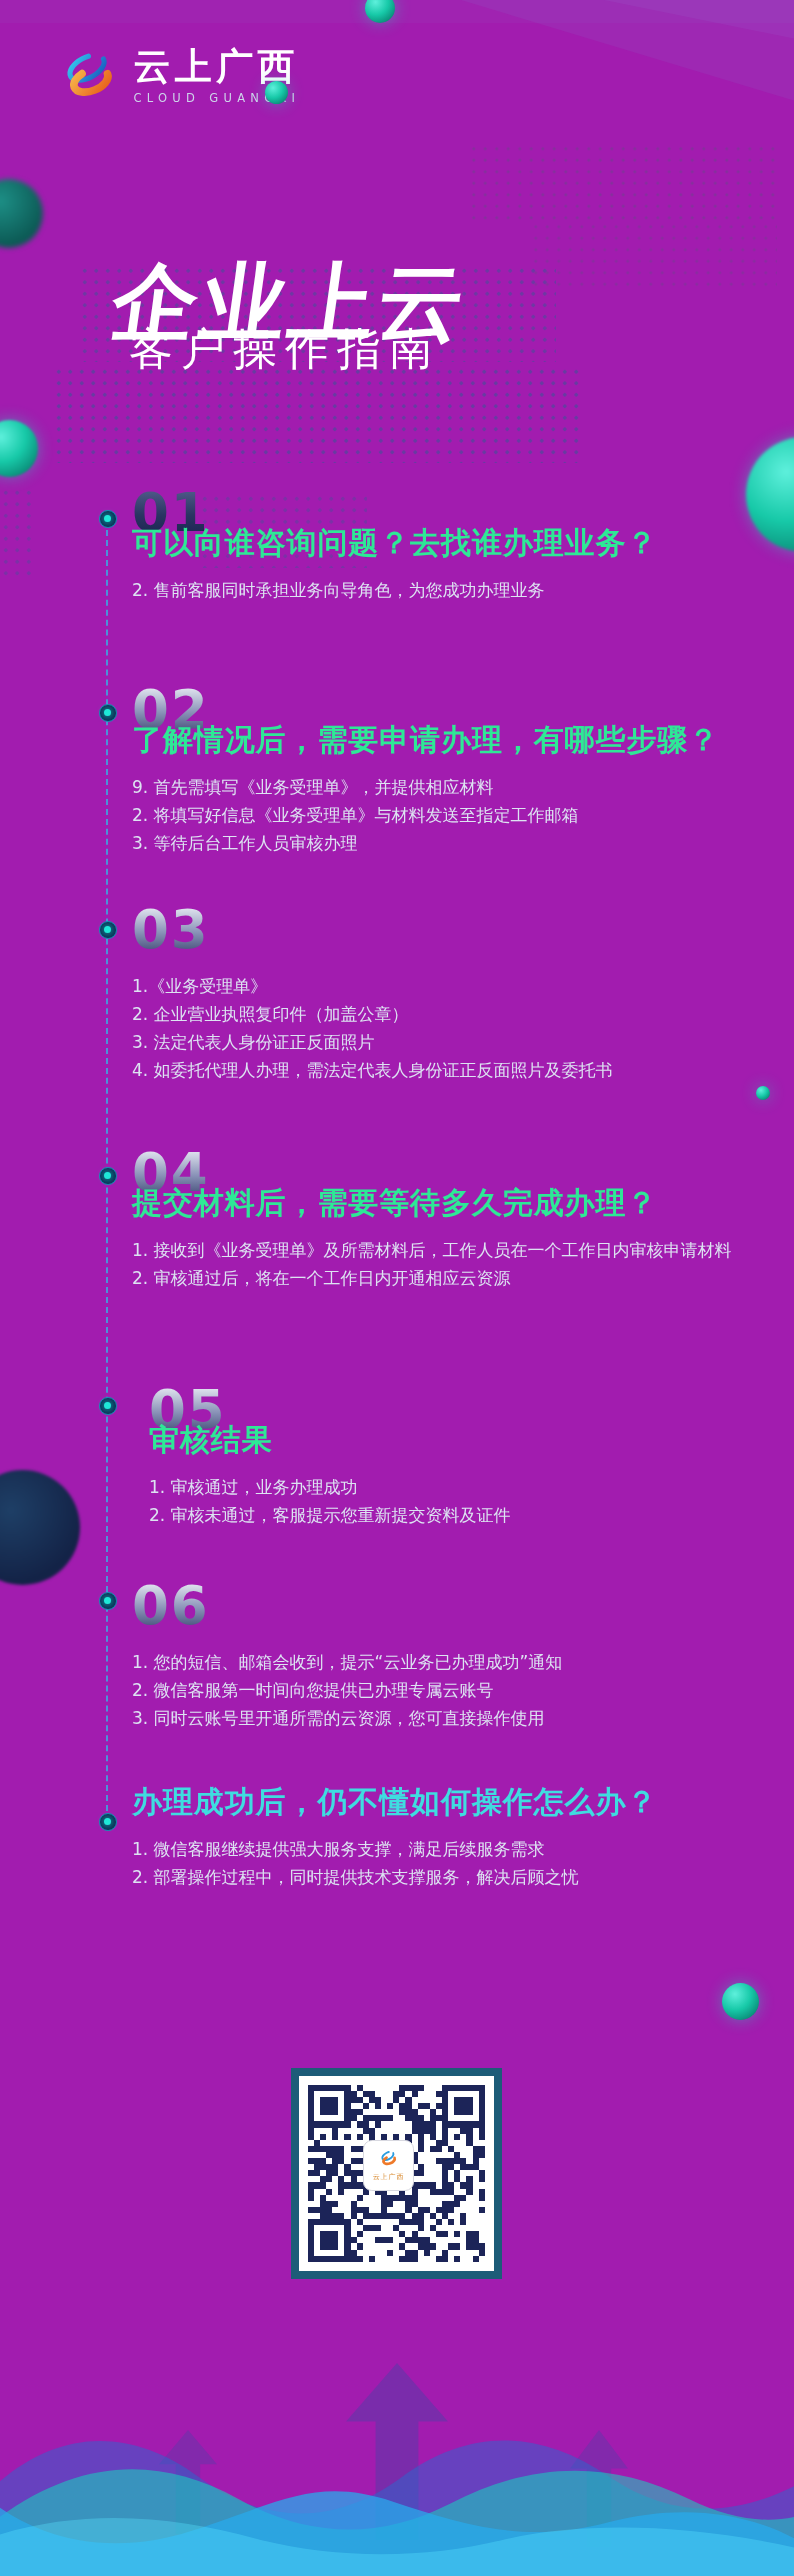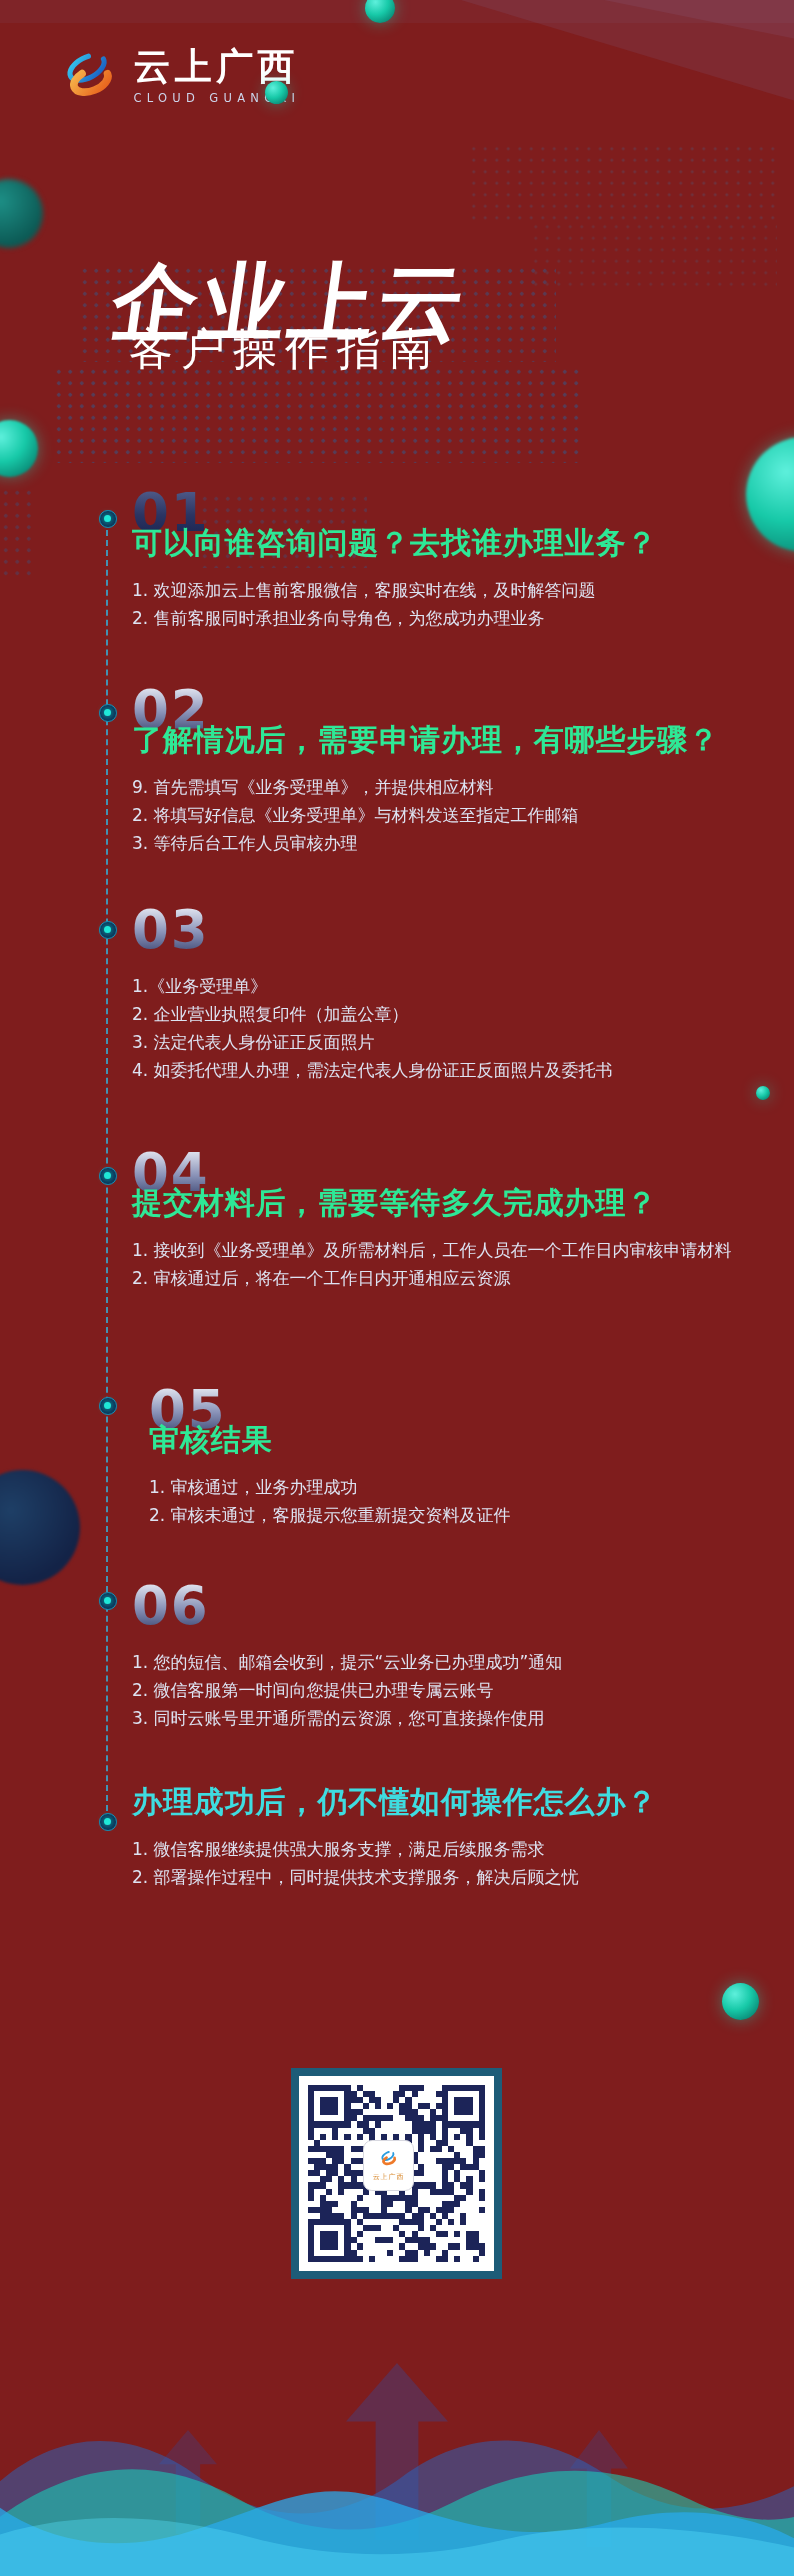--- a/index.html
+++ b/index.html
@@ -1,18 +1,18 @@
 <!DOCTYPE html>
 <html style="font-size:14px"><head>
 <meta charset="utf-8">
 <style>
   html,body{margin:0;padding:0;background:#090d2e;}
   .poster{
     position:relative;width:795px;height:2576px;overflow:hidden;
-    background:#7f1d1d;
+    background:#a21caf;
     font-family:"DejaVu Sans","Liberation Sans",sans-serif;
     color:#e8ecf8;
   }
   
   .topstrip{position:absolute;left:0;top:0;width:795px;height:23px;background:rgba(140,160,220,.06);}
   .band-wrap{position:absolute;left:0;top:0;width:795px;height:194px;}
   .band1{position:absolute;inset:0;background:rgba(130,150,220,.10);clip-path:polygon(58% 0,100% 0,100% 52%);}
   .band2{position:absolute;inset:0;background:rgba(150,170,240,.08);clip-path:polygon(76% 0,100% 0,100% 20%);}
   .logo{position:absolute;left:57px;top:46px;display:flex;align-items:flex-start;}
   .logo svg{width:64px;height:55px;}
@@ -149,21 +149,20 @@
   <div class="tdot" style="top:921px;"></div>
   <div class="tdot" style="top:1167px;"></div>
   <div class="tdot" style="top:1397px;"></div>
   <div class="tdot" style="top:1592px;"></div>
   <div class="tdot" style="top:1813px;"></div>
 
   <section class="sec" style="top:486px;">
     <div class="num num-dark">01</div>
     <h2 class="stitle green">可以向谁咨询问题？去找谁办理业务？</h2>
     <div class="items">
-      <p class="item">1. 欢迎添加云上售前客服微信，客服实时在线，及时解答问题</p>
       <p class="item">2. 售前客服同时承担业务向导角色，为您成功办理业务</p>
     </div>
   </section>
 
   <section class="sec" style="top:683px;">
     <div class="num">02</div>
     <h2 class="stitle green">了解情况后，需要申请办理，有哪些步骤？</h2>
     <div class="items">
       <p class="item">9. 首先需填写《业务受理单》，并提供相应材料</p>
       <p class="item">2. 将填写好信息《业务受理单》与材料发送至指定工作邮箱</p>

